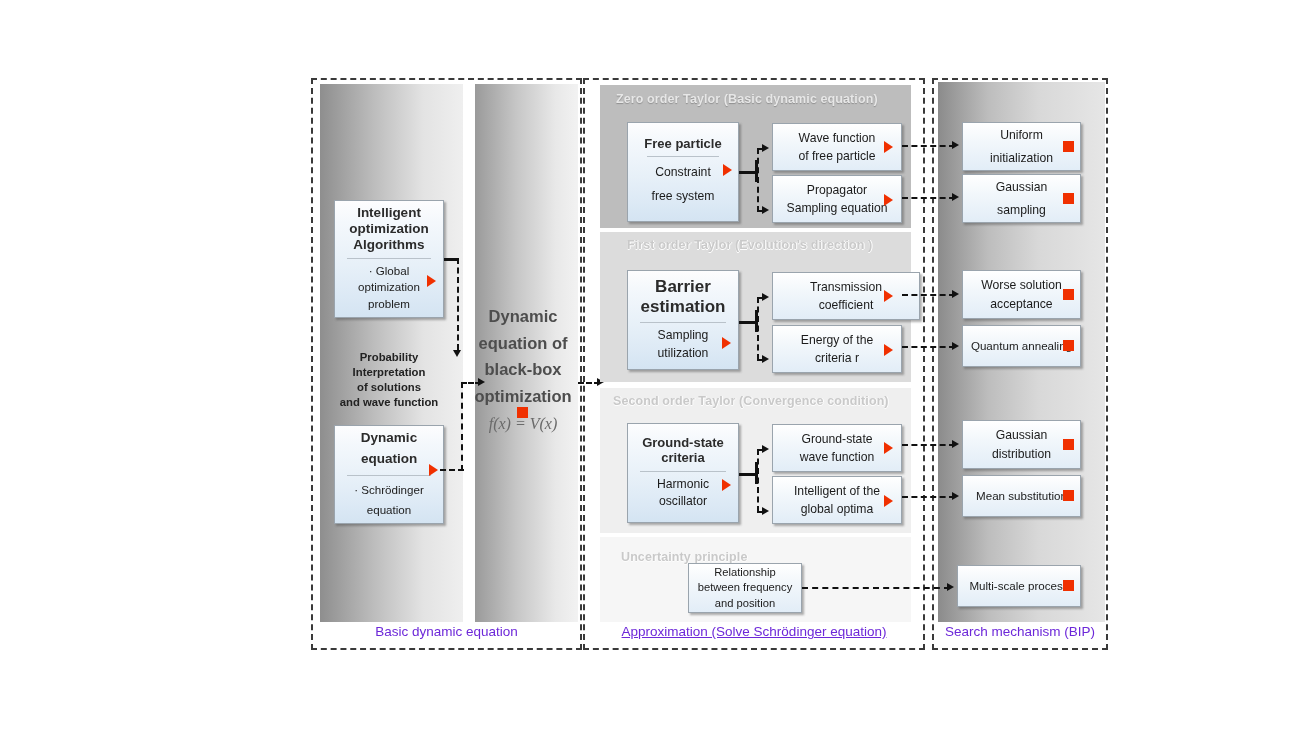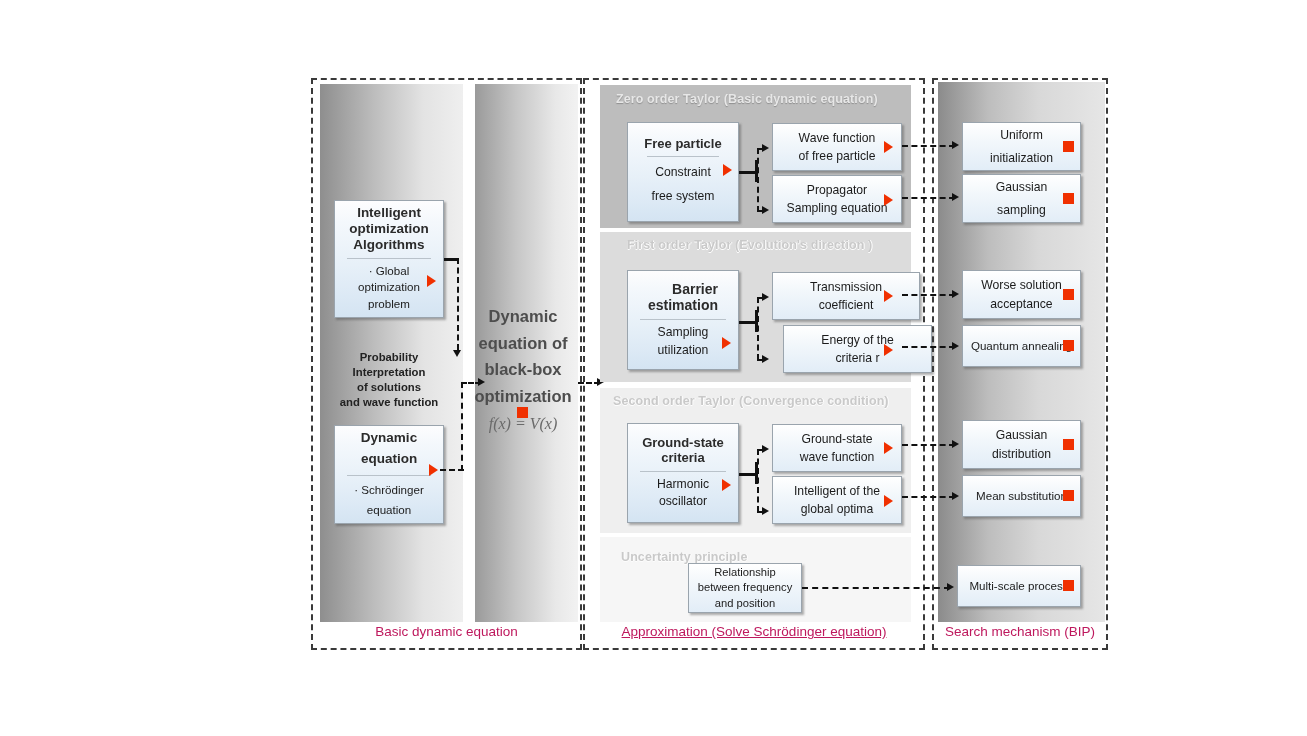--- a/index.html
+++ b/index.html
@@ -44,21 +44,21 @@
 
   
   .bigtext{position:absolute;text-align:center;font-weight:bold;font-size:16.5px;
            color:#4d4d4d;line-height:1.62;width:118px;}
   .formula{position:absolute;width:118px;text-align:center;font-family:"Liberation Serif",serif;
            font-style:italic;font-size:16px;color:#6a6a6a;}
 
   
   .caption{position:absolute;text-align:center;font-size:11.3px;font-weight:bold;
            color:#222;line-height:1.33;}
-  .footer{position:absolute;text-align:center;font-size:13.5px;color:#be185d;
+  .footer{position:absolute;text-align:center;font-size:13.5px;color:#6d28d9;
           font-weight:normal;text-shadow:0 1px 0 #ffffff;white-space:nowrap;}
 
   
   .dh{position:absolute;border-top:2.5px dashed #111;}
   .dv{position:absolute;border-left:2.5px dashed #111;}
   .ah{position:absolute;width:0;height:0;border-left:7px solid #111;
       border-top:4.5px solid transparent;border-bottom:4.5px solid transparent;}
   .av{position:absolute;width:0;height:0;border-top:7px solid #111;
       border-left:4.5px solid transparent;border-right:4.5px solid transparent;}
   
@@ -171,41 +171,41 @@
   <div class="dh" style="left:757px;top:148px;width:8px;"></div>
   <div class="ah" style="left:762px;top:144px;"></div>
   <div class="dh" style="left:757px;top:210px;width:8px;"></div>
   <div class="ah" style="left:762px;top:206px;"></div>
 
   <div class="band" style="left:600px;top:232px;width:311px;height:150px;background:#dcdcdc;"></div>
   <div class="band-title" style="left:627px;top:238px;">
     <span>First order Taylor (Evolution's direction )</span></div>
 
   <div class="box" style="left:627px;top:270px;width:112px;height:100px;padding:5px 4px;">
-    <div class="bx-head" style="font-size:14px;text-align:right;">
+    <div class="bx-head" style="font-size:17px;">
       <div>Barrier</div>
       <div>estimation</div>
     </div>
     <div class="bx-rule"></div>
     <div class="bx-plain" style="line-height:1.45;">
       <div>Sampling</div>
       <div>utilization</div>
     </div>
   </div>
   <div class="tri" style="left:722px;top:337px;"></div>
 
   <div class="box flat" style="left:772px;top:272px;width:148px;height:48px;">
     <div class="bx-plain">
       <div>Transmission</div>
       <div>coefficient</div>
     </div>
   </div>
   <div class="tri" style="left:884px;top:290px;"></div>
 
-  <div class="box flat" style="left:772px;top:325px;width:149px;height:48px;margin-left:11px;">
+  <div class="box flat" style="left:772px;top:325px;width:130px;height:48px;">
     <div class="bx-plain">
       <div>Energy of the</div>
       <div>criteria r</div>
     </div>
   </div>
   <div class="tri" style="left:884px;top:344px;"></div>
 
   <div class="sh" style="left:739px;top:321px;width:18px;"></div>
   <div class="sv" style="left:755px;top:310px;height:22px;"></div>
   <div class="dv" style="left:757px;top:297px;height:63px;"></div>

